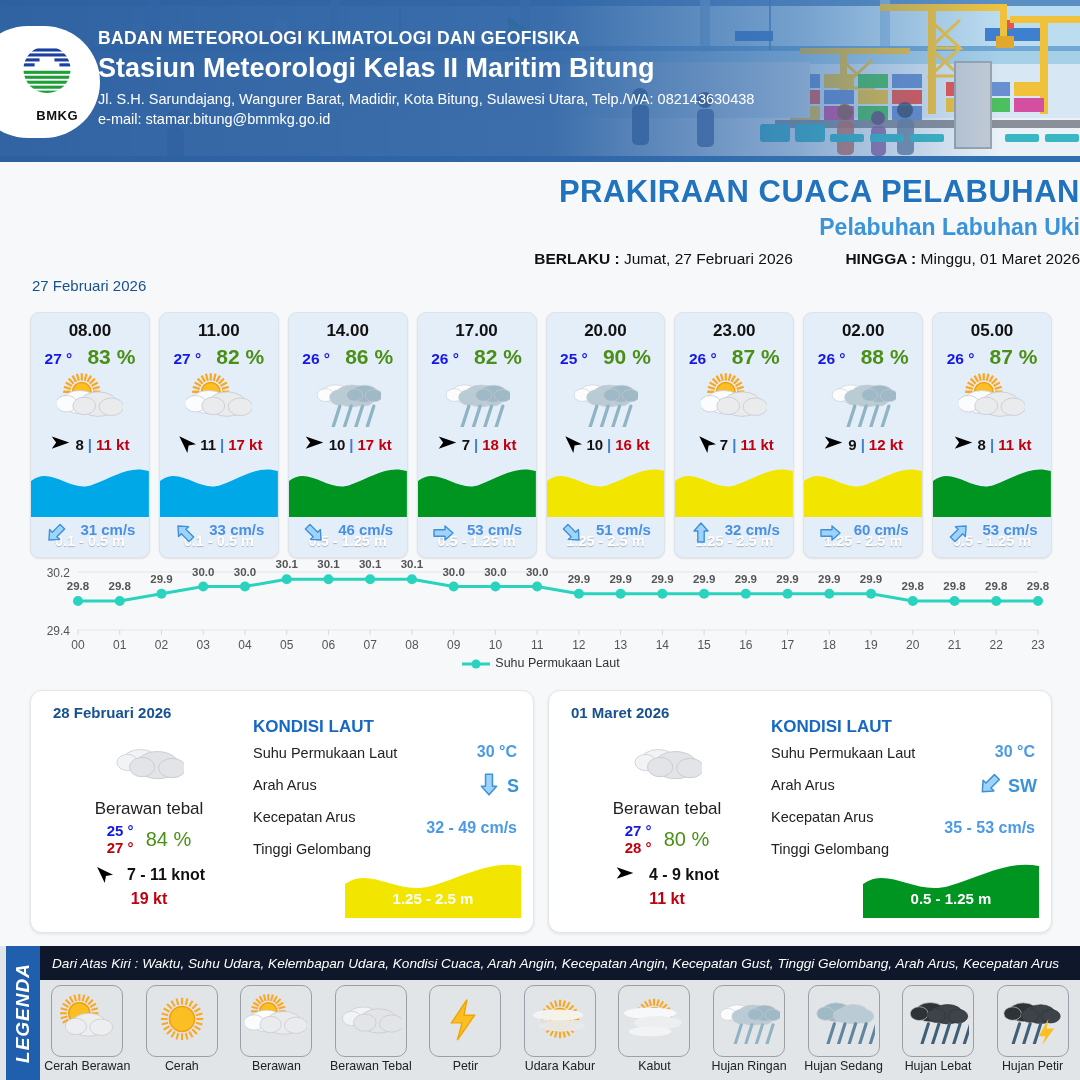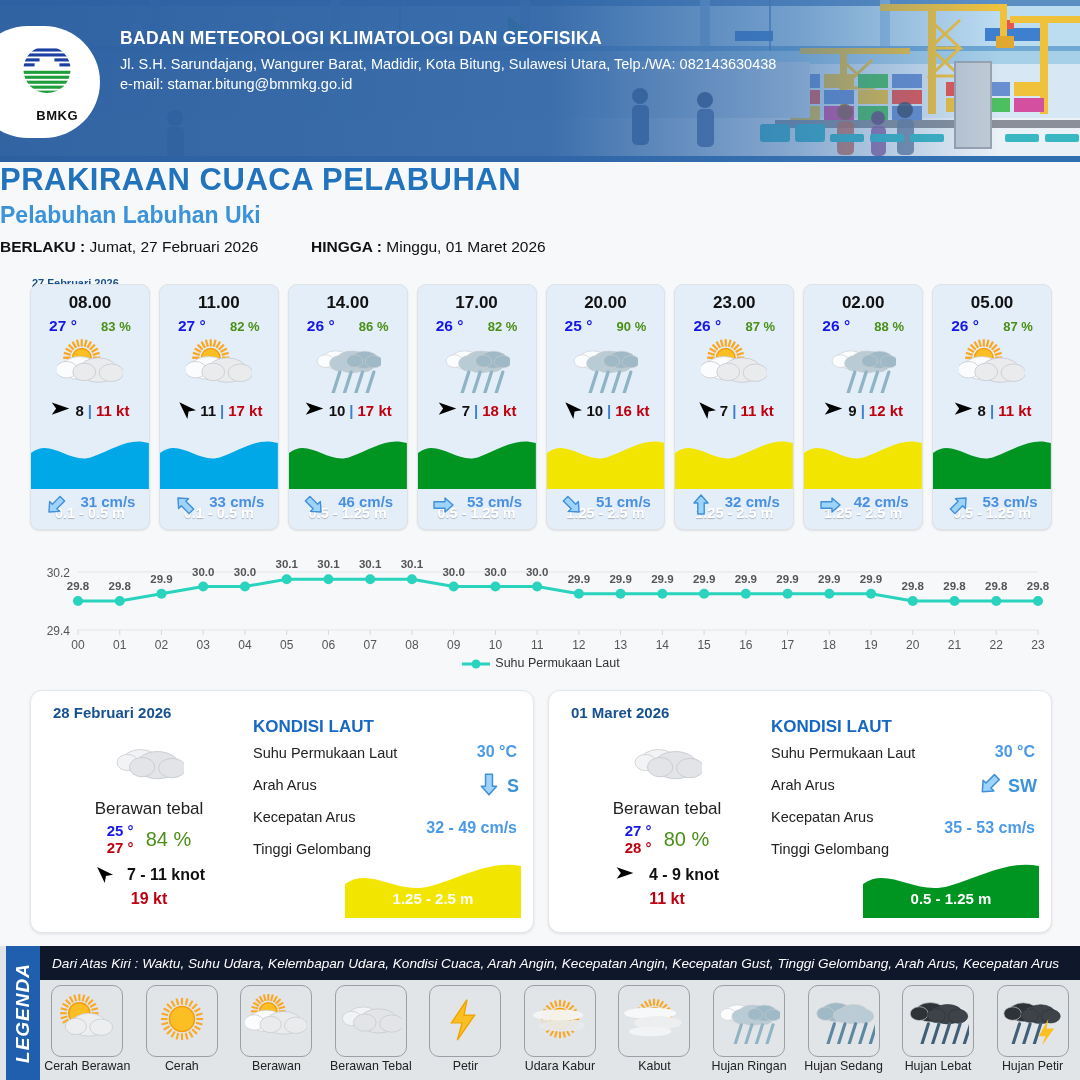--- a/index.html
+++ b/index.html
@@ -13,44 +13,44 @@
   
   .header { position:relative; width:1080px; height:162px; overflow:hidden;
             background:linear-gradient(180deg,#cfe3f3 0%, #b9d6ee 38%, #9cc5e6 39%, #aed0ea 100%); }
   .hdr-bg { position:absolute; inset:0; }
   .hdr-overlay { position:absolute; left:0; top:0; width:1000px; height:162px;
      background:linear-gradient(90deg, rgba(44,95,160,.97) 0%, rgba(48,101,166,.93) 55%, rgba(58,112,176,.55) 80%, rgba(70,125,185,0) 100%); }
   .logo-wrap { position:absolute; left:-28px; top:26px; width:128px; height:112px;
      background:#fff; border-radius:64px; display:flex; align-items:center; justify-content:center; z-index:5;}
   .logo-inner { margin-left:22px; text-align:right; }
   .bmkg-txt { font-size:13px; font-weight:bold; color:#111; letter-spacing:.5px; margin-top:1px;}
-  .hdr-text { position:absolute; left:120px; top:28px; z-index:6; color:#fff; }
+  .hdr-text { position:absolute; left:98px; top:28px; z-index:6; color:#fff; }
   .h-line1 { font-size:17.5px; font-weight:bold; letter-spacing:.3px; }
   .h-line2 { font-size:27px; font-weight:bold; margin-top:4px; letter-spacing:0px; }
   .h-line3 { font-size:14.5px; margin-top:7px; }
   .h-line4 { font-size:14.5px; margin-top:4px; }
 
   
-  .title-zone { text-align:left; }
+  .title-zone { text-align:right; padding-top:12px; }
   .t1 { font-size:31px; font-weight:bold; color:#2273bd; letter-spacing:.5px;
         text-shadow:1px 1px 0 #ffffff; }
   .t2 { font-size:23px; font-weight:bold; color:#3b93da; margin-top:4px; }
   .t3row { margin-top:9px; font-size:15.5px; color:#111; }
   .t3row .lbl { font-weight:bold; }
   .t3row .gap { display:inline-block; width:44px; }
 
   
-  .date-label { position:absolute; left:32px; top:277px; font-size:11px; font-weight:bold; color:#17518f; }
-  .cards { position:absolute; left:30px; top:284px; width:1022px; display:flex; gap:9px; }
+  .date-label { position:absolute; left:32px; top:277px; font-size:15px; font-weight:normal; color:#17518f; }
+  .cards { position:absolute; left:30px; top:312px; width:1022px; display:flex; gap:9px; }
   .card { width:120px; background:#e4eef9; border:1px solid #dfe3e8; border-radius:9px;
           overflow:hidden; box-shadow:0 1px 2px rgba(0,0,0,.10); position:relative; height:246px;}
   .c-time { text-align:center; font-size:17px; font-weight:bold; color:#111; padding-top:8px; }
   .c-th { display:flex; justify-content:space-around; align-items:baseline; padding:4px 6px 0; }
   .c-temp { font-size:15.5px; font-weight:bold; color:#1417e8; }
-  .c-hum { font-size:13px; font-weight:bold; color:#4a8f16; }
+  .c-hum { font-size:21px; font-weight:bold; color:#4a8f16; }
   .c-ico { height:62px; display:flex; align-items:center; justify-content:center; }
   .c-wind { display:flex; align-items:center; justify-content:center; gap:4px; height:26px; }
   .w-spd { font-size:15px; font-weight:bold; color:#111; }
   .w-bar { color:#3f7fd0; font-weight:bold; font-size:15px;}
   .w-gust { font-size:15px; font-weight:bold; color:#c0000f; }
   .wave-wrap { position:absolute; left:0; right:0; bottom:40px; height:58px; }
   .wave-wrap svg { display:block; width:100%; height:100%; }
   .wave-txt { position:absolute; left:0; right:0; bottom:8px; text-align:center;
               font-size:14.5px; font-weight:bold; color:#fff; text-shadow:0 1px 1px rgba(0,0,0,.25);}
   .c-cur { position:absolute; left:0; right:0; bottom:6px; height:30px;
@@ -244,20 +244,21 @@
               <rect x="30" y="80" width="40" height="4"></rect>
             </g>
           </g>
         </svg>
         <div class="bmkg-txt">BMKG</div>
       </div>
     </div>
 
     <div class="hdr-text">
       <div class="h-line1">BADAN METEOROLOGI KLIMATOLOGI DAN GEOFISIKA</div>
+      <div class="h-line2">Stasiun Meteorologi Kelas II Maritim Bitung</div>
       <div class="h-line3">Jl. S.H. Sarundajang, Wangurer Barat, Madidir, Kota Bitung, Sulawesi Utara, Telp./WA: 082143630438</div>
       <div class="h-line4">e-mail: stamar.bitung@bmmkg.go.id</div>
     </div>
   </div>
 
   <div class="title-zone">
     <div class="t1">PRAKIRAAN CUACA PELABUHAN</div>
     <div class="t2">Pelabuhan Labuhan Uki</div>
     <div class="t3row">
       <span class="lbl">BERLAKU :</span>
@@ -658,21 +659,21 @@
     <div class="wave-wrap">
           <svg viewBox="0 0 120 58" preserveAspectRatio="none" width="100%" height="100%">
     <path d="M0 22 C 20 6, 40 34, 62 26 C 84 18, 100 6, 120 12 L120 58 L0 58 Z" fill="#f2e600"></path>
           </svg>
         </div>
     <div class="wave-txt">1.25 - 2.5 m</div>
     <div class="c-cur">
       <span><svg width="24" height="24" viewBox="0 0 24 24" style="transform:rotate(90deg)">
     <path d="M12 2 L19 10 L15.2 10 L15.2 21 L8.8 21 L8.8 10 L5 10 Z" fill="#9ed4fb" stroke="#3f8fd9" stroke-width="1.4" stroke-linejoin="round"></path>
             </svg></span>
-      <span class="cur-txt">42 cm/s</span>
+      <span class="cur-txt">60 cm/s</span>
     </div>
       </div>
       <div class="card">
     <div class="c-time">05.00</div>
     <div class="c-th">
       <span class="c-temp">26 °</span>
       <span class="c-hum">87 %</span>
     </div>
     <div class="c-ico">
           <svg width="66" height="54" viewBox="0 0 64 52">

